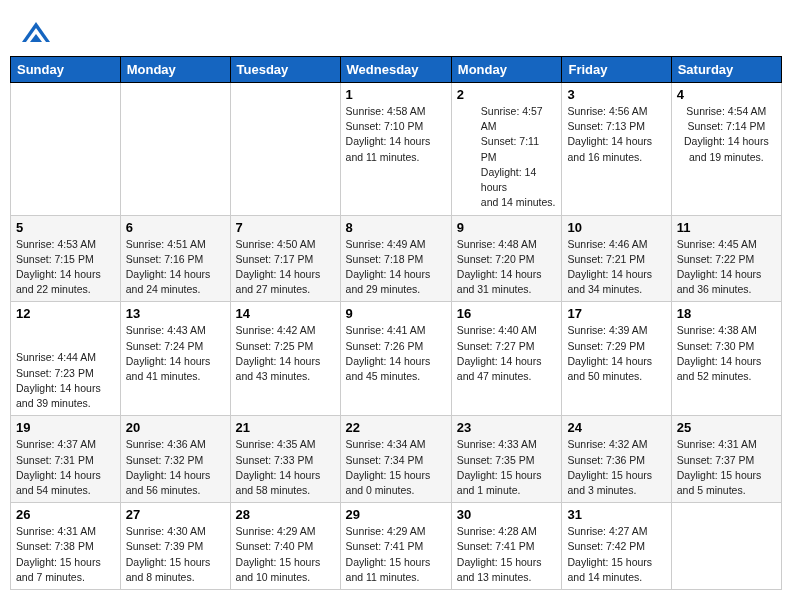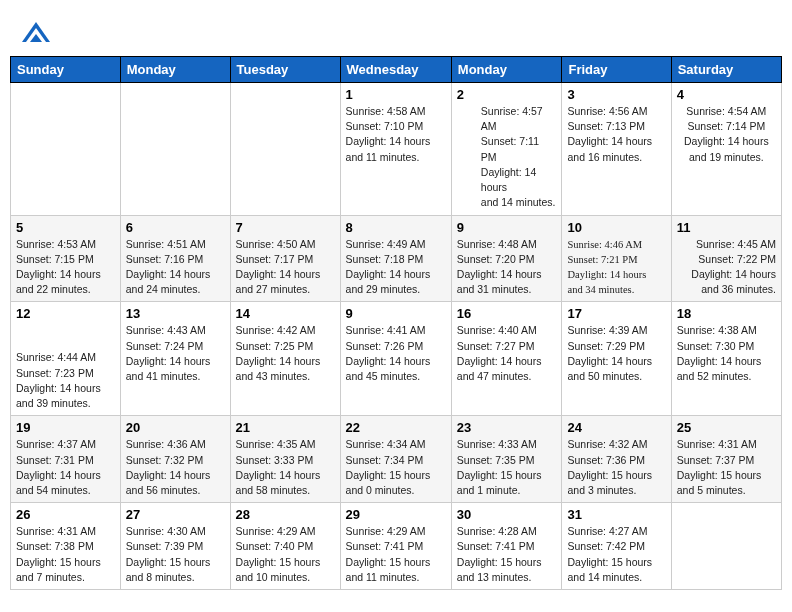--- a/index.html
+++ b/index.html
@@ -194,28 +194,28 @@
         </td>
         <td>
           <span class="day-num">9</span>
           <div class="day-info" style="white-space: pre-line;">Sunrise: 4:48 AM
 Sunset: 7:20 PM
 Daylight: 14 hours
 and 31 minutes.</div>
         </td>
         <td>
           <span class="day-num">10</span>
-          <div class="day-info" style="white-space: pre-line; font-family: Liberation Serif, serif;">Sunrise: 4:46 AM
+          <div class="day-info" style="white-space: pre-line;">Sunrise: 4:46 AM
 Sunset: 7:21 PM
 Daylight: 14 hours
 and 34 minutes.</div>
         </td>
         <td>
           <span class="day-num">11</span>
-          <div class="day-info" style="white-space: pre-line; text-align: right;">Sunrise: 4:45 AM
+          <div class="day-info" style="white-space: pre-line;">Sunrise: 4:45 AM
 Sunset: 7:22 PM
 Daylight: 14 hours
 and 36 minutes.</div>
         </td>
       </tr>
       <tr>
         <td>
           <span class="day-num">12</span>
           <div class="day-info" style="white-space: pre-line; margin-top: 29px;">Sunrise: 4:44 AM
 Sunset: 7:23 PM
@@ -276,21 +276,21 @@
         <td>
           <span class="day-num">20</span>
           <div class="day-info" style="white-space: pre-line;">Sunrise: 4:36 AM
 Sunset: 7:32 PM
 Daylight: 14 hours
 and 56 minutes.</div>
         </td>
         <td>
           <span class="day-num">21</span>
           <div class="day-info" style="white-space: pre-line;">Sunrise: 4:35 AM
-Sunset: 3:33 PM
+Sunset: 7:33 PM
 Daylight: 14 hours
 and 58 minutes.</div>
         </td>
         <td>
           <span class="day-num">22</span>
           <div class="day-info" style="white-space: pre-line;">Sunrise: 4:34 AM
 Sunset: 7:34 PM
 Daylight: 15 hours
 and 0 minutes.</div>
         </td>

